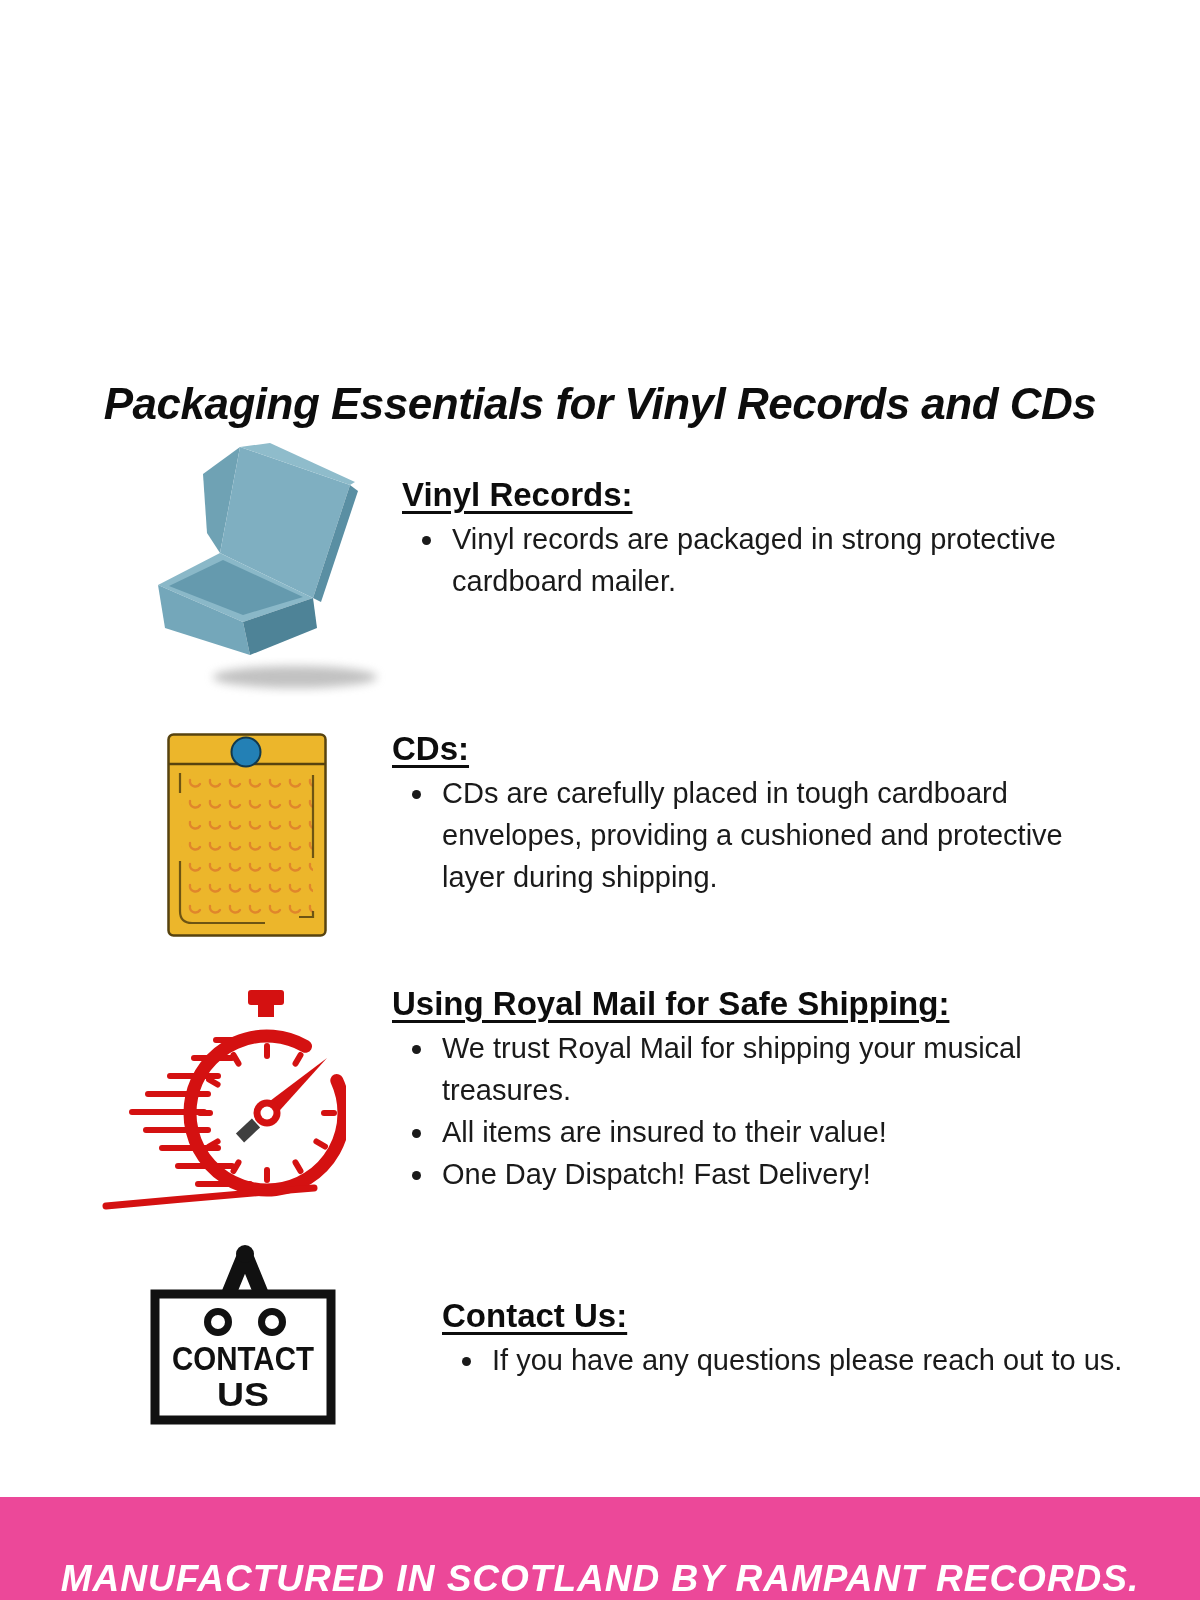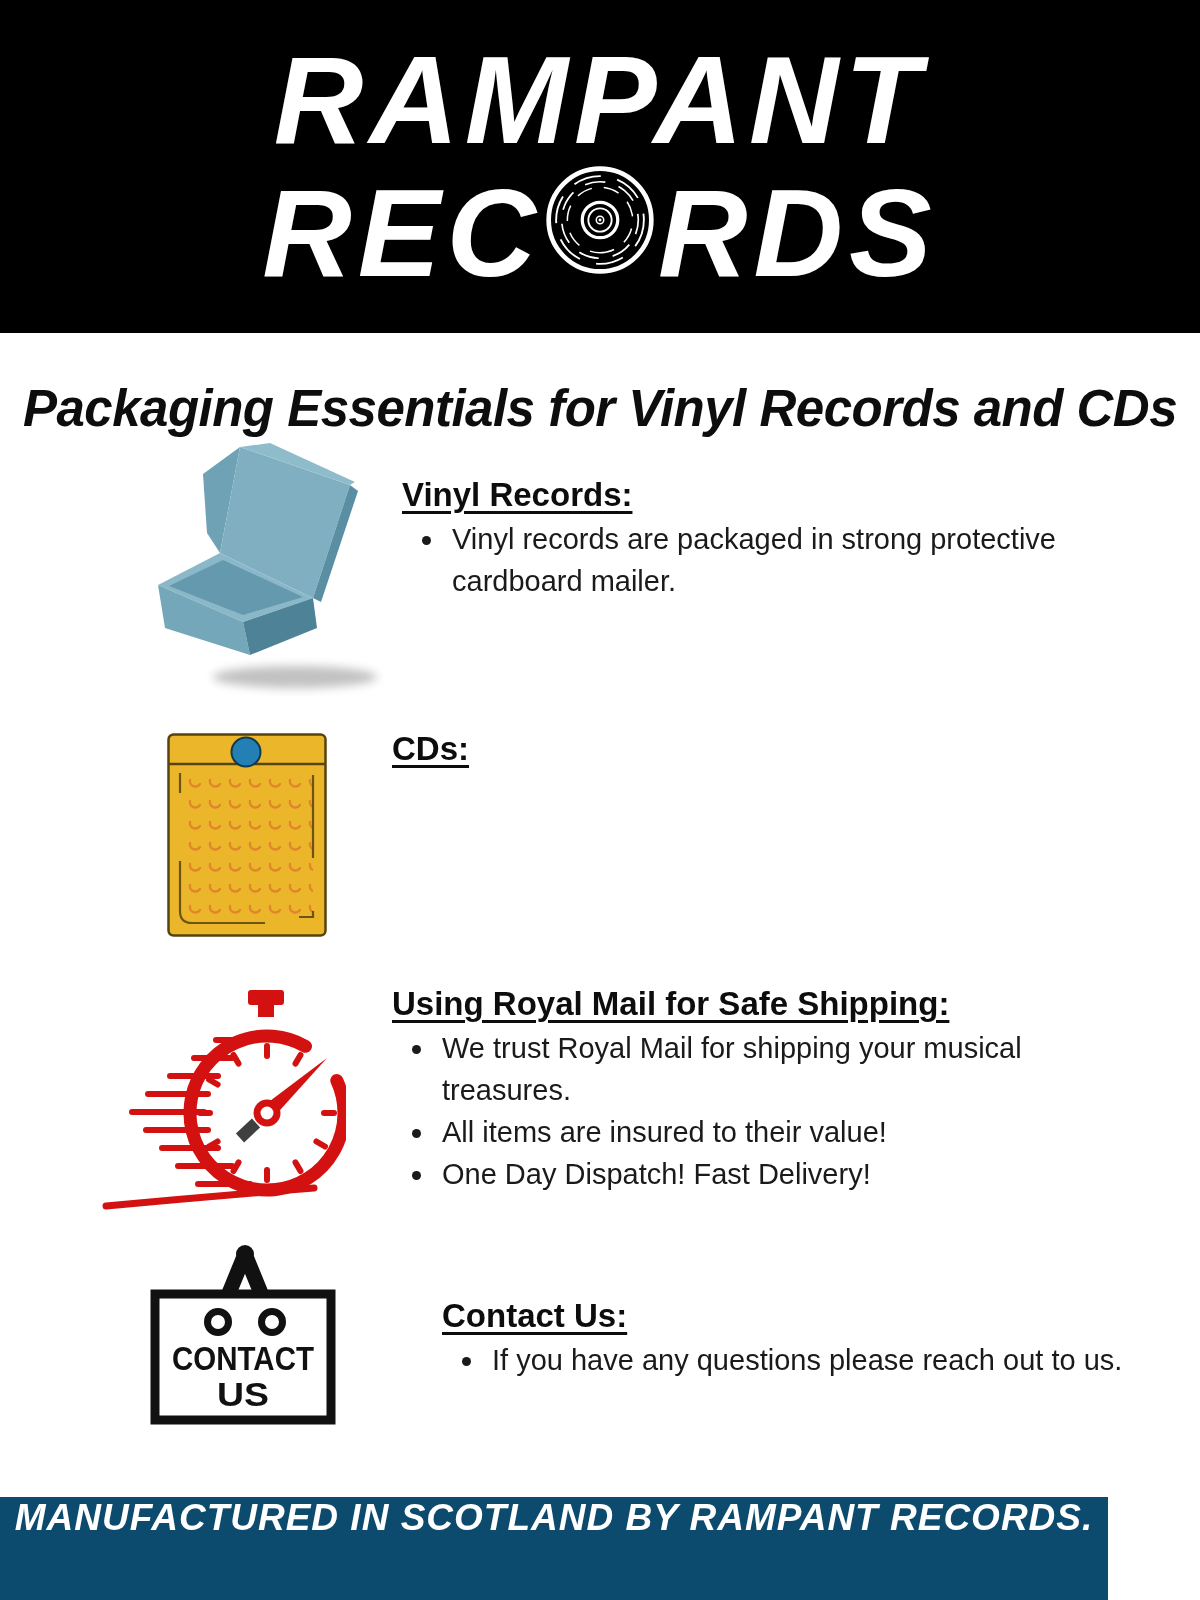--- a/index.html
+++ b/index.html
@@ -17,21 +17,21 @@
   }
   .logo-line {
     font-weight:bold; font-style:italic; font-size:124px; line-height:1.02;
     letter-spacing:6px; white-space:nowrap; display:flex; align-items:baseline;
   }
   .disc { vertical-align:middle; margin:0 2px -14px 2px; }
 
   
   .page-title {
     position:absolute; left:0; top:338px; width:1200px; text-align:center;
-    font-weight:bold; font-style:italic; font-size:51px; line-height:74px;
+    font-weight:bold; font-style:italic; font-size:44px; line-height:74px;
     letter-spacing:-0.5px; white-space:nowrap; color:#0d0d0d;
   }
 
   
   .icon { position:absolute; }
   .icon-box       { left:145px; top:430px; }
   .icon-envelope  { left:167px; top:733px; }
   .icon-stopwatch { left:98px;  top:988px; }
   .icon-contact   { left:150px; top:1238px; }
 
@@ -44,50 +44,33 @@
   .text-block h2 {
     margin:0 0 6px 0; font-size:33px; line-height:35px; font-weight:bold;
     text-decoration:underline; text-decoration-thickness:3px; text-underline-offset:5px;
     color:#0d0d0d;
   }
   .text-block ul { margin:0; padding:0 0 0 44px; list-style:disc outside; }
   .text-block li { font-size:29px; line-height:42px; padding-left:6px; color:#1a1a1a; }
 
   
   .banner-bottom {
-    position:absolute; left:0; top:1497px; width:1108px; height:103px;
-    background:#0c4a6e; display:flex; align-items:flex-start; justify-content:center;
+    position:absolute; left:0; top:1497px; width:1200px; height:103px;
+    background:#ec4899; display:flex; align-items:flex-end; justify-content:center;
   }
   .footer-text {
     color:#ffffff; font-weight:bold; font-style:italic; font-size:37px;
     letter-spacing:1px; white-space:nowrap;
   }
 </style>
 </head>
 <body>
 
 <div class="page">
 
-  <header class="banner-top">
-    <div class="logo-line">RAMPANT</div>
-    <div class="logo-line">
-      <span>REC</span>
-      <svg class="disc" width="112" height="112" viewBox="0 0 120 120">
-        <circle cx="60" cy="60" r="55" fill="#000" stroke="#fff" stroke-width="5"></circle>
-        <circle cx="60" cy="60" r="47" fill="none" stroke="#fff" stroke-width="2" stroke-dasharray="30 18"></circle>
-        <circle cx="60" cy="60" r="41" fill="none" stroke="#fff" stroke-width="1.8" stroke-dasharray="22 15" transform="rotate(40 60 60)"></circle>
-        <circle cx="60" cy="60" r="35" fill="none" stroke="#fff" stroke-width="1.6" stroke-dasharray="17 13" transform="rotate(80 60 60)"></circle>
-        <circle cx="60" cy="60" r="19" fill="none" stroke="#fff" stroke-width="3.5"></circle>
-        <circle cx="60" cy="60" r="12.5" fill="none" stroke="#fff" stroke-width="2"></circle>
-        <circle cx="60" cy="60" r="4" fill="none" stroke="#fff" stroke-width="1.6"></circle>
-        <circle cx="60" cy="60" r="1.6" fill="#fff"></circle>
-      </svg>
-      <span>RDS</span>
-    </div>
-  </header>
 
   <h1 class="page-title">Packaging Essentials for Vinyl Records and CDs</h1>
 
   <svg class="icon icon-box" width="250" height="270" viewBox="0 0 250 270">
     <defs>
       <filter id="soft" x="-40%" y="-40%" width="180%" height="180%">
           <feGaussianBlur stdDeviation="5"></feGaussianBlur>
         </filter>
     </defs>
 
@@ -129,20 +112,23 @@
 
     <path d="M146 42 V125" fill="none" stroke="#57430f" stroke-width="2.2" opacity="0.85"></path>
     <path d="M13 40 V60 M13 128 V178" fill="none" stroke="#57430f" stroke-width="2.2" opacity="0.85"></path>
     <path d="M13 178 q0 12 12 12 H98" fill="none" stroke="#57430f" stroke-width="2.2" opacity="0.85"></path>
     <path d="M146 178 v6 h-14" fill="none" stroke="#57430f" stroke-width="2.2" opacity="0.85"></path>
     <circle cx="79" cy="19" r="14.5" fill="#2380B5" stroke="#12394d" stroke-width="2"></circle>
   </svg>
 
   <div class="text-block tb-2">
     <h2>CDs:</h2>
+    <ul>
+      <li>CDs are carefully placed in tough cardboard envelopes, providing a cushioned and protective layer during shipping.</li>
+    </ul>
   </div>
 
   <svg class="icon icon-stopwatch" width="248" height="228" viewBox="0 0 248 228">
     <g stroke="#D41111" fill="none" stroke-linecap="round">
 
       <rect x="150" y="2" width="36" height="15" rx="3" fill="#D41111" stroke="none"></rect>
       <rect x="160" y="16" width="16" height="13" fill="#D41111" stroke="none"></rect>
 
       <path d="M238.8 92.5 A77 77 0 1 1 207.5 58.3" stroke-width="13"></path>
 

